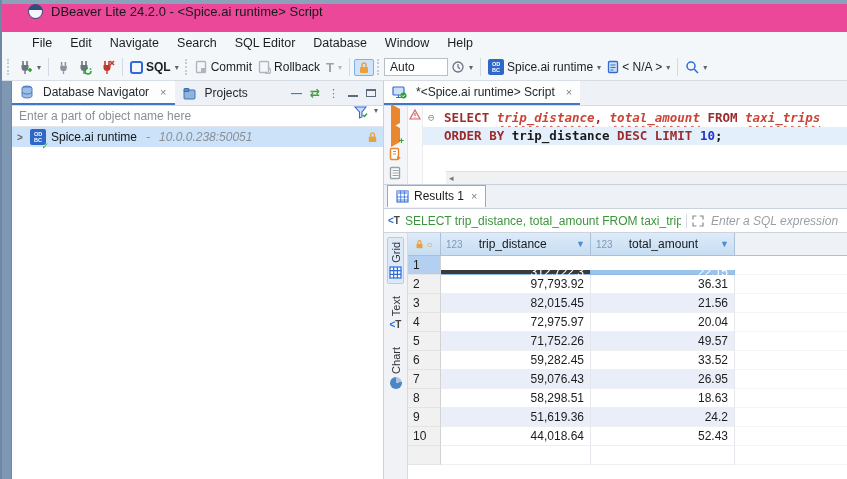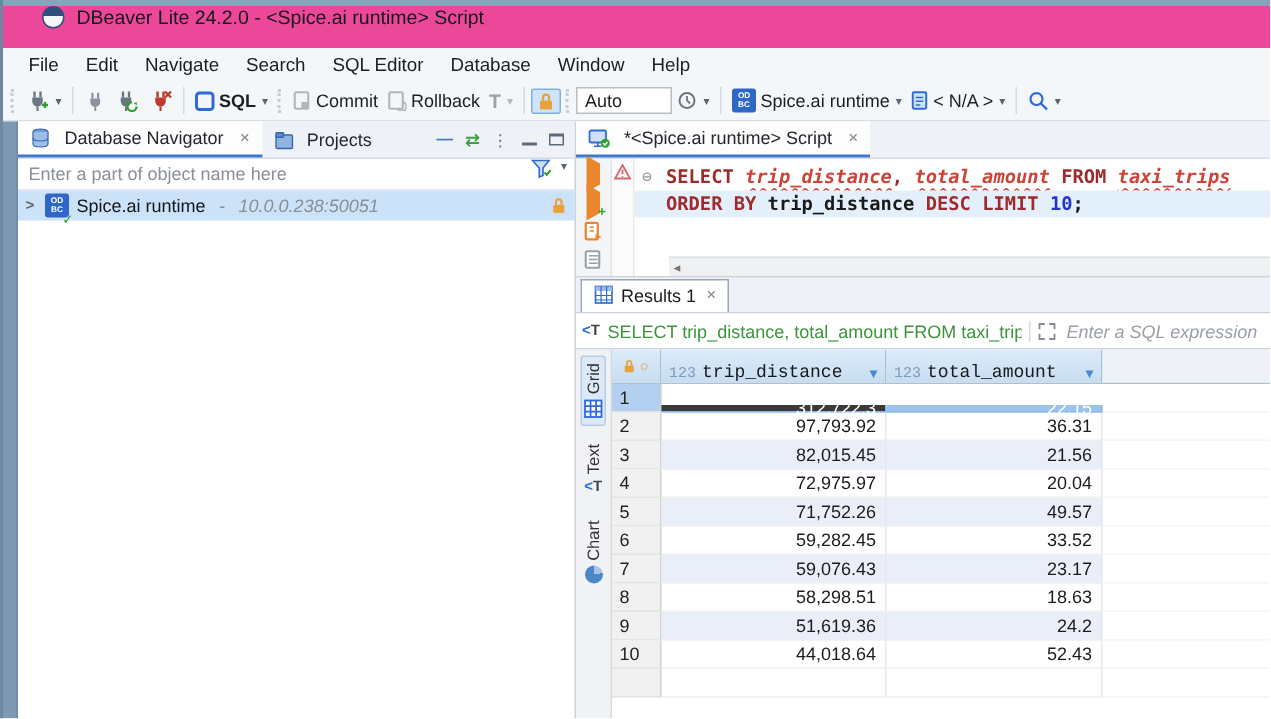--- a/index.html
+++ b/index.html
@@ -6,21 +6,21 @@
   *{box-sizing:border-box;}
   .window{width:847px;height:479px;overflow:hidden;position:relative;
     font-family:"Liberation Sans","DejaVu Sans",sans-serif;font-size:12px;color:#1c1c1c;
     border-left:2px solid #6e87a5;background:#fff;}
   
   .top-strip{height:4px;background:#8ba2bb;}
   .titlebar{height:28px;background:#ec4899;display:flex;align-items:flex-start;gap:8px;padding:0 26px;}
   .beaver{width:15px;height:15px;border-radius:50%;border:1px solid #2e4f7d;
     background:linear-gradient(#2e4f7d 0 42%,#f3f7fc 42%);flex:0 0 auto;}
   .title-text{font-size:13px;color:#15181c;}
-  .menubar{height:22px;background:#f4f7fa;display:flex;align-items:center;padding-left:8px;}
+  .menubar{height:22px;background:#f4f7fa;display:flex;align-items:center;padding-left:21px;}
   .menu-item{padding:2px 9px;font-size:12.5px;color:#1b1e22;cursor:default;}
   .toolbar{height:27px;background:#f4f7fa;border-bottom:1px solid #d7dde4;display:flex;align-items:center;padding-left:2px;}
   .handle{width:4px;height:16px;border-left:2px dotted #c6ccd4;margin:0 3px;}
   .sep{width:1px;height:18px;background:#d3d9e0;margin:0 4px;}
   .tbtn{display:flex;align-items:center;gap:3px;padding:2px 3px;border-radius:2px;}
   .drop{font-size:8px;color:#5a6570;margin-left:1px;}
   .muted{color:#9aa1a9;}
   .muted .drop{color:#b3b8be;}
   .lock-toggle{background:#cfe4fa;border:1px solid #7fb0e0;border-radius:2px;padding:1px 3px;display:flex;align-items:center;}
   .combo{width:64px;height:18px;background:#fff;border:1px solid #b8bfc7;display:flex;align-items:center;padding:0 5px;font-size:12px;}
@@ -69,41 +69,41 @@
   .code-line.current{background:#e4effc;}
   .fold{position:absolute;left:5px;color:#8d939b;font-weight:normal;font-size:11px;}
   .tok-kw{color:#9e2b2b;}
   .tok-ident{color:#cc4437;font-style:italic;text-decoration:underline wavy #cc4437 1px;text-underline-offset:3px;}
   .tok-plain{color:#1a1a1a;}
   .tok-num{color:#2233cc;}
   .hscroll{position:absolute;left:62px;right:0;bottom:0;height:13px;background:#f0f1f2;border-top:1px solid #dddfe2;display:flex;align-items:center;}
   .hscroll .arr{font-size:9px;color:#777;padding:0 3px;}
   
   .results{flex:1;display:flex;flex-direction:column;min-height:0;}
-  .rtabbar{height:24px;background:#eef1f6;border-bottom:1px solid #c9d2dc;display:flex;align-items:center;padding-left:3px;}
+  .rtabbar{height:24px;background:#eef1f6;border-bottom:1px solid #c9d2dc;display:flex;align-items:flex-start;padding-left:3px;}
   .rtab{display:flex;align-items:center;gap:5px;background:#fff;border:1px solid #9fa8b3;border-bottom:none;padding:2px 8px 3px;font-size:12px;height:22px;}
   .rfilter{height:24px;border-bottom:1px solid #ccd4de;display:flex;align-items:center;padding:0 4px;gap:5px;background:#fff;}
   .sqltext-icon{font-size:10px;font-weight:bold;white-space:nowrap;flex:0 0 auto;}
   .sqltext-icon .lt{color:#2f6bd8;}
   .sqltext-icon .tt{color:#444;}
   .qtext{color:#3c953c;font-size:12px;white-space:nowrap;overflow:hidden;width:276px;flex:0 0 auto;}
   .vline{width:1px;height:14px;background:#d6dbe2;}
   .rfilter input{flex:1;border:0;outline:0;font-size:12px;font-style:italic;color:#555;background:transparent;font-family:inherit;min-width:0;}
   .rfilter input::placeholder{color:#9a9fa6;opacity:1;font-style:italic;}
   .rgrid{flex:1;display:flex;overflow:hidden;min-height:0;}
   .sidestrip{width:24px;background:#f0f2f6;border-right:1px solid #d6dbe2;display:flex;flex-direction:column;align-items:center;padding-top:4px;gap:7px;flex:0 0 auto;}
   .sidetab{display:flex;flex-direction:column;align-items:center;gap:3px;padding:4px 1px;border:1px solid transparent;border-radius:2px;}
   .sidetab .lbl{writing-mode:vertical-rl;transform:rotate(180deg);font-size:11px;color:#333;}
   .sidetab.active{background:#dce9f8;border-color:#b6cde9;}
   .pie{width:12px;height:12px;border-radius:50%;background:conic-gradient(#a8c6e4 0 80deg,#4d86c8 80deg 360deg);}
   .gridbody{flex:1;display:flex;flex-direction:column;overflow:hidden;background:#fff;min-width:0;}
   .ghead{height:23px;display:flex;border-bottom:1px solid #aebfd2;flex:0 0 auto;}
   .gcorner{width:33px;background:linear-gradient(#ddebfa,#c7ddf1);border-right:1px solid #a9c0d8;display:flex;align-items:center;justify-content:center;gap:2px;flex:0 0 auto;}
   .lockcircle{color:#e8a23c;font-size:10px;font-weight:bold;}
-  .gcol{width:150px;background:linear-gradient(#ddebfa,#c7ddf1);border-right:1px solid #a9c0d8;display:flex;align-items:flex-end;padding:0 5px;font-size:12px;gap:4px;flex:0 0 auto;color:#16191d;font-family:Liberation Mono, monospace;}
+  .gcol{width:150px;background:linear-gradient(#ddebfa,#c7ddf1);border-right:1px solid #a9c0d8;display:flex;align-items:center;padding:0 5px;font-size:12px;gap:16px;flex:0 0 auto;color:#16191d;}
   .gcol.c2{width:144px;}
   .t123{color:#7d9ab8;font-size:10px;}
   .sort{margin-left:auto;color:#4a8bd4;font-size:9px;}
   .gfill{flex:1;background:#eef1f5;}
   .grid-rows{flex:1;overflow:hidden;}
   .grid-row{height:19px;display:flex;font-size:12px;}
   .cell-num{width:33px;background:#f1f1f1;border-right:1px solid #d2d2d2;border-bottom:1px solid #e4e4e4;padding-left:5px;display:flex;align-items:center;color:#222;flex:0 0 auto;}
   .cell-val{width:150px;border-right:1px solid #e4e8ee;border-bottom:1px solid #efefef;display:flex;align-items:center;justify-content:flex-end;padding-right:6px;color:#1c1c1c;flex:0 0 auto;}
   .cell-val.c2{width:144px;}
   .cell-fill{flex:1;border-bottom:1px solid #f4f4f4;}
@@ -446,21 +446,21 @@
                 </div>
                 <div class="grid-row">
                   <span class="cell-num">6</span>
                   <span class="cell-val">59,282.45</span>
                   <span class="cell-val c2">33.52</span>
                   <span class="cell-fill"></span>
                 </div>
                 <div class="grid-row alt">
                   <span class="cell-num">7</span>
                   <span class="cell-val">59,076.43</span>
-                  <span class="cell-val c2">23.17</span>
+                  <span class="cell-val c2">26.95</span>
                   <span class="cell-fill"></span>
                 </div>
                 <div class="grid-row">
                   <span class="cell-num">8</span>
                   <span class="cell-val">58,298.51</span>
                   <span class="cell-val c2">18.63</span>
                   <span class="cell-fill"></span>
                 </div>
                 <div class="grid-row alt">
                   <span class="cell-num">9</span>

